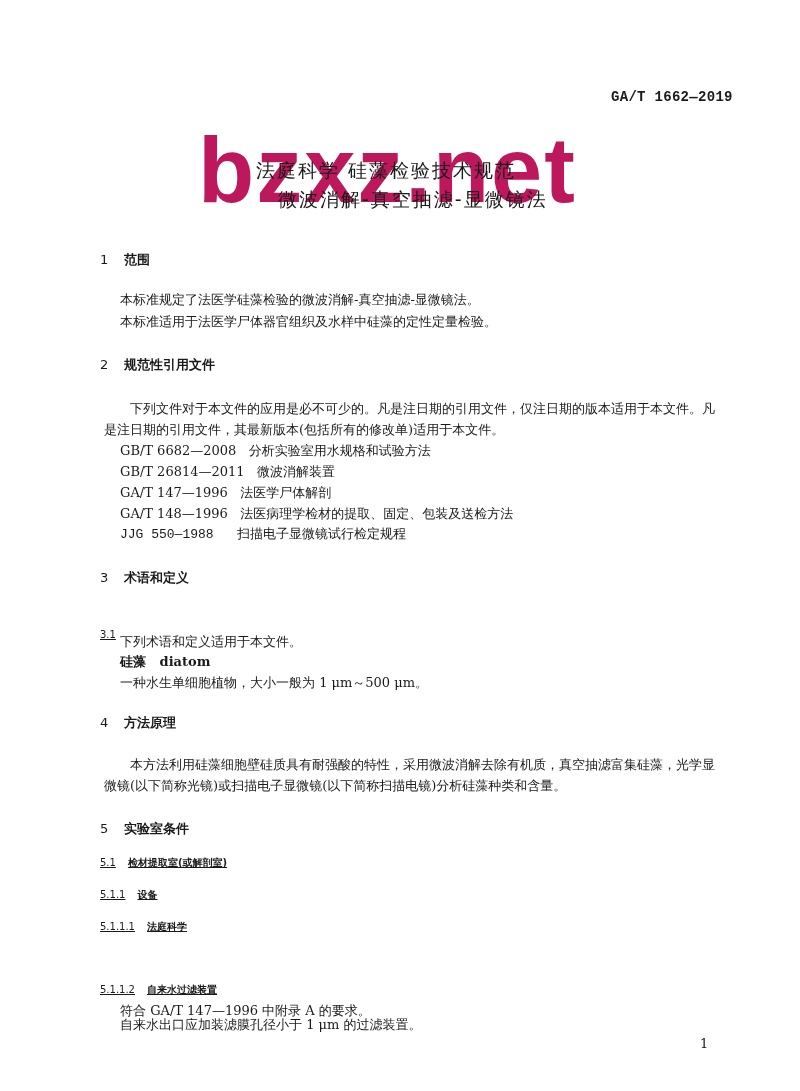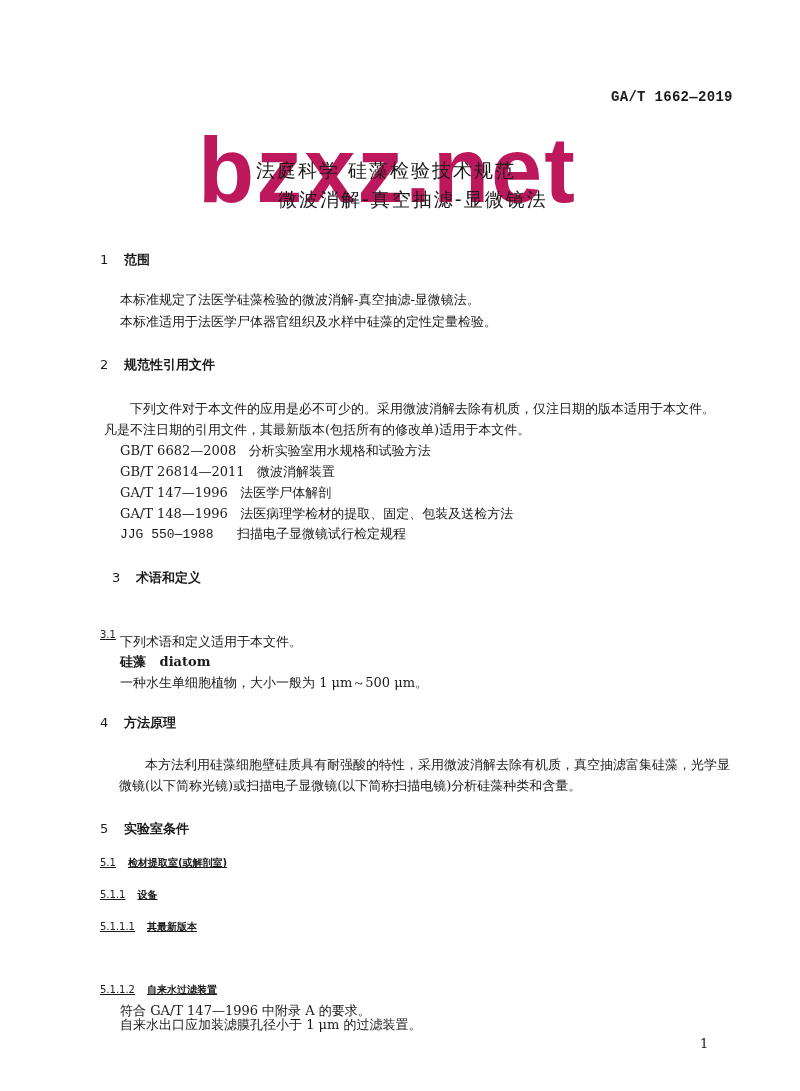--- a/index.html
+++ b/index.html
@@ -39,64 +39,64 @@
 
 <div class="abs h1" style="left:100px; top:251px;">
   <span class="num">1</span><span>范围</span>
 </div>
 <div class="abs p indent" style="top:289px;">本标准规定了法医学硅藻检验的微波消解-真空抽滤-显微镜法。</div>
 <div class="abs p indent" style="top:311px;">本标准适用于法医学尸体器官组织及水样中硅藻的定性定量检验。</div>
 
 <div class="abs h1" style="left:100px; top:356px;">
   <span class="num">2</span><span>规范性引用文件</span>
 </div>
-<div class="abs para-block" style="top:398px;">下列文件对于本文件的应用是必不可少的。采用微波消解去除有机质，仅注日期的版本适用于本文件。凡是不注日期的引用文件，其最新版本(包括所有的修改单)适用于本文件。</div>
+<div class="abs para-block" style="top:398px;">下列文件对于本文件的应用是必不可少的。凡是注日期的引用文件，仅注日期的版本适用于本文件。凡是注日期的引用文件，其最新版本(包括所有的修改单)适用于本文件。</div>
 
 <div class="abs p indent" style="top:440px;">
   <span>GB/T 6682—2008</span>&nbsp;&nbsp;&nbsp;<span>分析实验室用水规格和试验方法</span>
 </div>
 <div class="abs p indent" style="top:461px;">
   <span>GB/T 26814—2011</span>&nbsp;&nbsp;&nbsp;<span>微波消解装置</span>
 </div>
 <div class="abs p indent" style="top:482px;">
   <span>GA/T 147—1996</span>&nbsp;&nbsp;&nbsp;<span>法医学尸体解剖</span>
 </div>
 <div class="abs p indent" style="top:503px;text-align:right;">
   <span>GA/T 148—1996</span>&nbsp;&nbsp;&nbsp;<span>法医病理学检材的提取、固定、包装及送检方法</span>
 </div>
 <div class="abs p indent" style="top:524px;font-family:Liberation Mono, monospace;">
   <span>JJG 550—1988</span>&nbsp;&nbsp;&nbsp;<span>扫描电子显微镜试行检定规程</span>
 </div>
 
-<div class="abs h1" style="left:112px; top:569px;">
+<div class="abs h1" style="left:100px; top:569px;">
   <span class="num">3</span><span>术语和定义</span>
 </div>
 <div class="abs p indent" style="top:607px;margin-top:24px;">下列术语和定义适用于本文件。</div>
 <div class="abs h2" style="left:100px; top:629px; font-weight:normal;">3.1</div>
 <div class="abs p indent" style="top:651px; font-weight:bold;">
   <span>硅藻</span>&nbsp;&nbsp;&nbsp;<span>diatom</span>
 </div>
 <div class="abs p indent" style="top:672px;">一种水生单细胞植物，大小一般为 1 μm～500 μm。</div>
 
 <div class="abs h1" style="left:100px; top:714px;">
   <span class="num">4</span><span>方法原理</span>
 </div>
-<div class="abs para-block" style="top:754px;margin-left:15px;">本方法利用硅藻细胞壁硅质具有耐强酸的特性，采用微波消解去除有机质，真空抽滤富集硅藻，光学显微镜(以下简称光镜)或扫描电子显微镜(以下简称扫描电镜)分析硅藻种类和含量。</div>
+<div class="abs para-block" style="top:754px;">本方法利用硅藻细胞壁硅质具有耐强酸的特性，采用微波消解去除有机质，真空抽滤富集硅藻，光学显微镜(以下简称光镜)或扫描电子显微镜(以下简称扫描电镜)分析硅藻种类和含量。</div>
 
 <div class="abs h1" style="left:100px; top:820px;">
   <span class="num">5</span><span>实验室条件</span>
 </div>
 <div class="abs h2" style="left:100px; top:856px;">
   <span class="num">5.1</span><span>检材提取室(或解剖室)</span>
 </div>
 <div class="abs h2" style="left:100px; top:888px;">
   <span class="num">5.1.1</span><span>设备</span>
 </div>
 <div class="abs h2" style="left:100px; top:920px;">
-  <span class="num">5.1.1.1</span><span>其最新版本</span>
+  <span class="num">5.1.1.1</span><span>法庭科学</span>
 </div>
 <div class="abs p indent" style="top:1000px;">符合 GA/T 147—1996 中附录 A 的要求。</div>
 <div class="abs h2" style="left:100px; top:983px;">
   <span class="num">5.1.1.2</span><span>自来水过滤装置</span>
 </div>
 <div class="abs p indent" style="top:1014px;">自来水出口应加装滤膜孔径小于 1 μm 的过滤装置。</div>
 
 <div class="abs page-num">1</div>
 
 </body></html>

